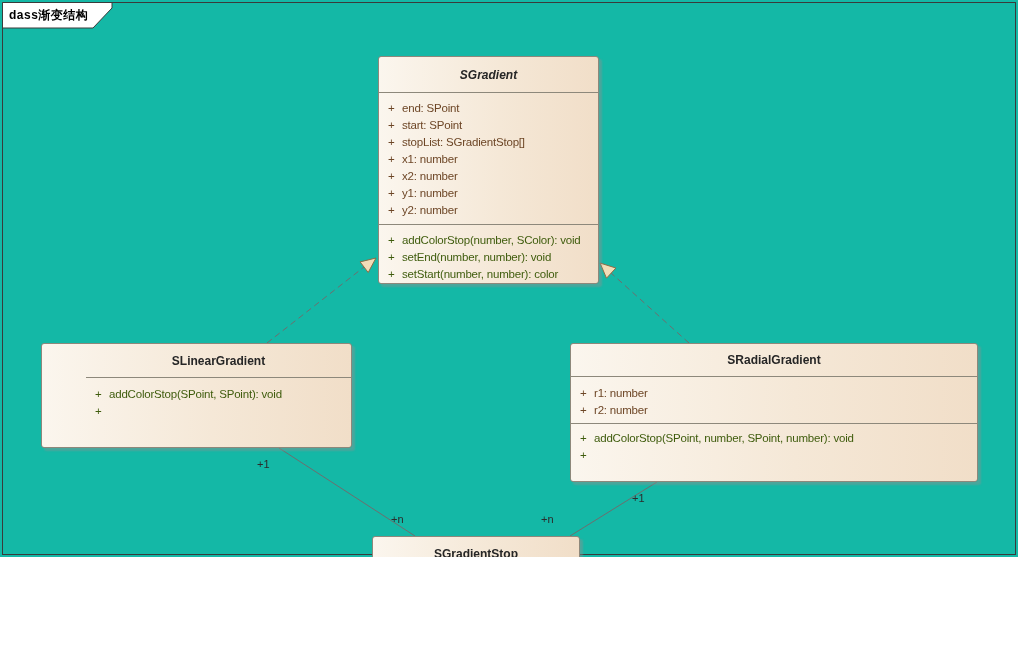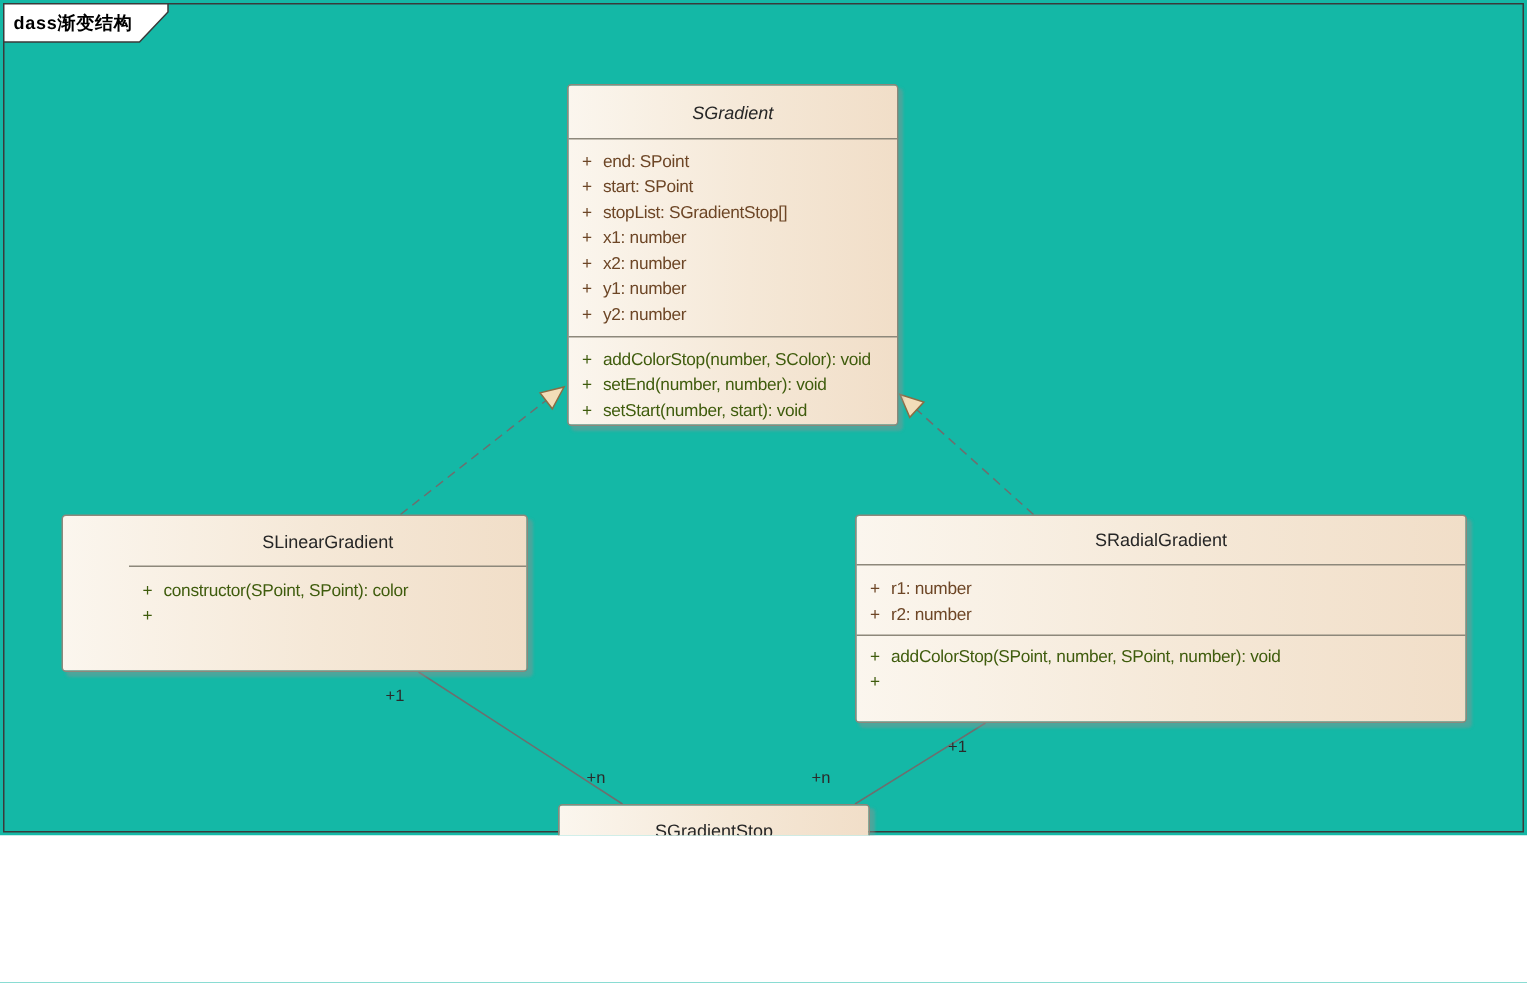--- a/index.html
+++ b/index.html
@@ -6,21 +6,21 @@
   body{font-family:"Liberation Sans", sans-serif;}
   #canvas{position:relative;width:1018px;height:557px;background:#14b8a6;overflow:hidden;}
   .frame-border{position:absolute;left:2px;top:2px;right:2px;bottom:2px;border:1px solid #3a3a3a;z-index:0;}
   .frame-label{position:absolute;left:9px;top:7px;font-size:12px;font-weight:bold;color:#000;letter-spacing:0.5px;z-index:5;}
   svg.overlay{position:absolute;left:0;top:0;z-index:1;}
   .uml-box{position:absolute;z-index:2;box-sizing:border-box;display:flex;flex-direction:column;
     background:linear-gradient(90deg,#fbf6ee 0%,#f5e8d7 55%,#f1dec8 100%);
     border:1px solid #8d887b;border-radius:3px;
     box-shadow:3px 3px 2px rgba(145,145,145,0.45);}
   .uml-title{box-sizing:border-box;flex:none;display:flex;align-items:center;justify-content:center;
-    font-size:12px;font-weight:normal;color:#262626;border-bottom:1px solid #8d887b;}
+    font-size:12px;font-weight:bold;color:#262626;border-bottom:1px solid #8d887b;}
   .uml-title.abstract{font-style:italic;}
   .compartment{box-sizing:border-box;flex:none;border-bottom:1px solid #8d887b;overflow:hidden;}
   .compartment.last{flex:1;border-bottom:none;}
   .row{display:flex;line-height:17px;font-size:11.5px;letter-spacing:-0.2px;white-space:nowrap;}
   .row .vis{width:14px;margin-left:9px;flex:none;}
   .attr{color:#6d4626;}
   .op{color:#3f5c0d;}
   .mult{position:absolute;z-index:3;font-size:11px;color:#2b2b2b;}
 
   #box-sgradient{left:378px;top:56px;width:221px;height:228px;}
@@ -107,31 +107,31 @@
       <div class="row op">
         <span class="vis">+</span>
         <span>addColorStop(number, SColor): void</span>
       </div>
       <div class="row op">
         <span class="vis">+</span>
         <span>setEnd(number, number): void</span>
       </div>
       <div class="row op">
         <span class="vis">+</span>
-        <span>setStart(number, start): void</span>
+        <span>setStart(number, number): color</span>
       </div>
     </div>
   </div>
 
   <div class="uml-box" id="box-slinear">
     <div class="uml-title">SLinearGradient</div>
     <div class="compartment last ops">
       <div class="row op">
         <span class="vis">+</span>
-        <span>constructor(SPoint, SPoint): color</span>
+        <span>addColorStop(SPoint, SPoint): void</span>
       </div>
       <div class="row op">
         <span class="vis">+</span>
       </div>
     </div>
   </div>
 
   <div class="uml-box" id="box-sradial">
     <div class="uml-title">SRadialGradient</div>
     <div class="compartment attrs">

